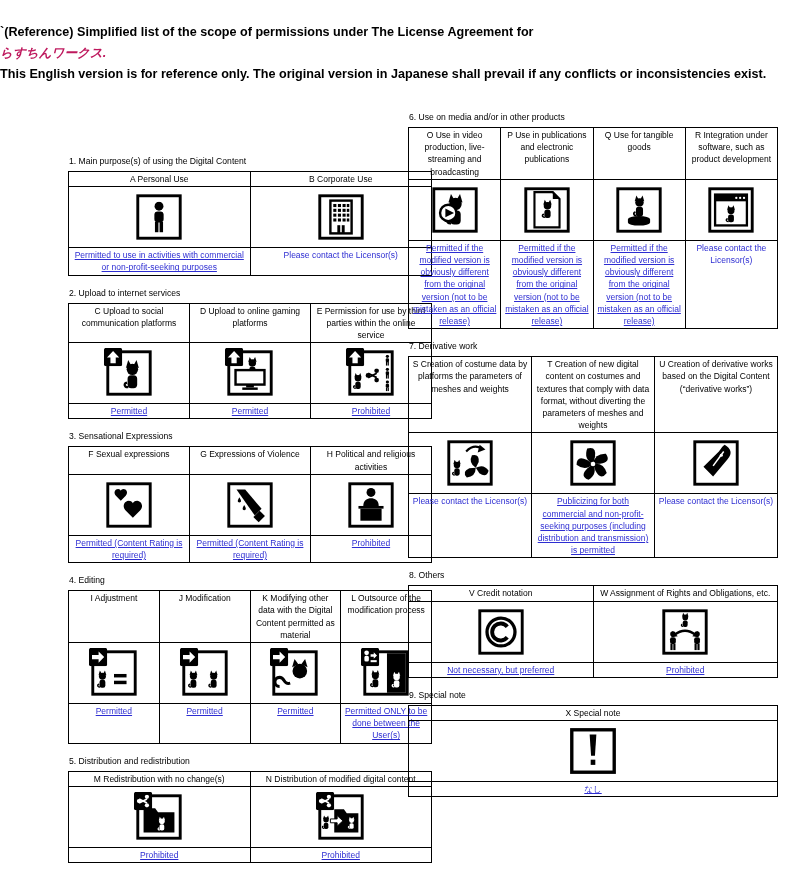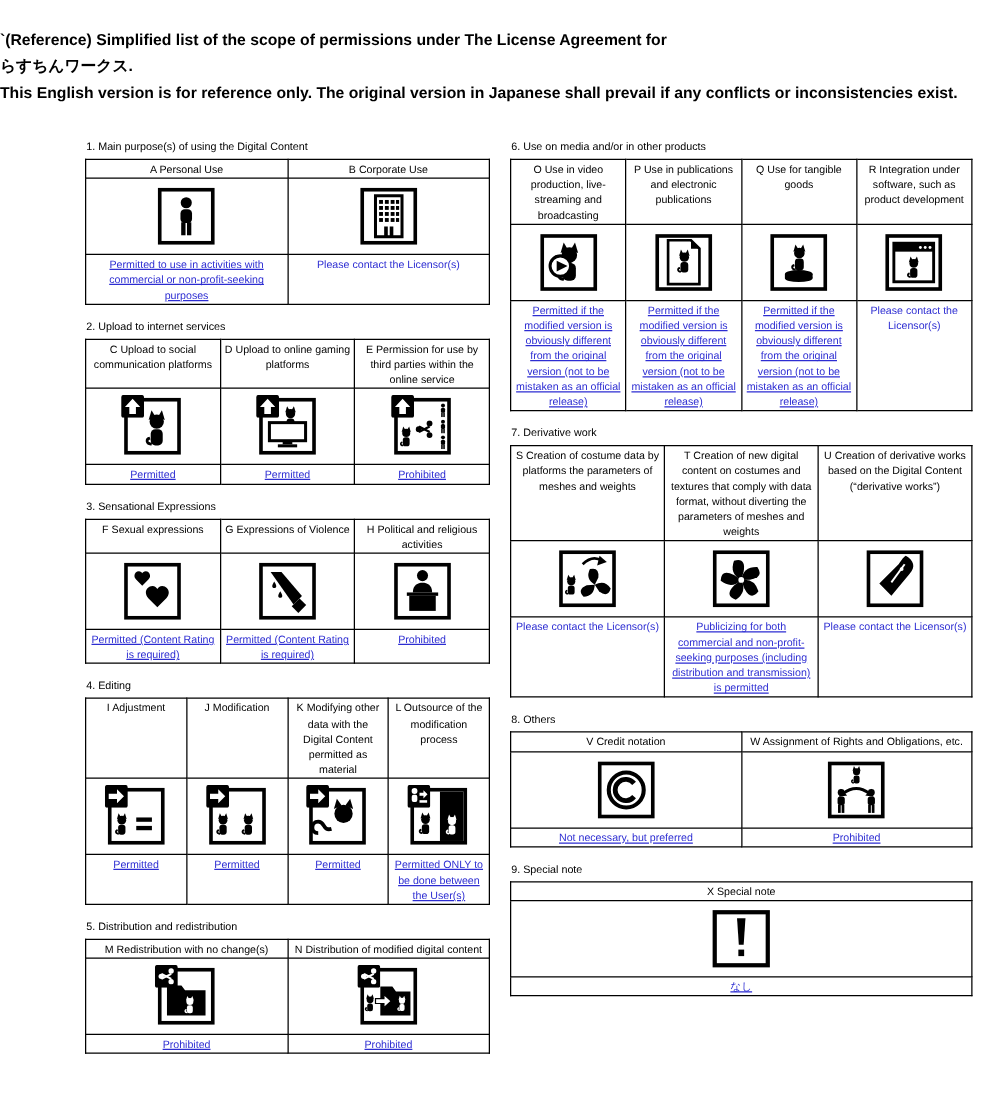--- a/index.html
+++ b/index.html
@@ -1,20 +1,20 @@
 <!DOCTYPE html>
 <html><head>
 <meta charset="utf-8">
 <style>
   html,body{margin:0;padding:0;background:#fff;}
   body{width:790px;height:880px;position:relative;font-family:"Liberation Sans",sans-serif;color:#000;overflow:hidden;}
   .title-block{position:absolute;top:22px;left:0;width:790px;text-align:left;font-weight:bold;font-size:12.6px;line-height:21px;}
-  .brand{color:#000000;}
+  .brand{color:#be185d;font-style:italic;}
   .col{position:absolute;top:112px;}
-  .col-left{left:68px;width:324px;}
+  .col-left{left:68px;width:364px;margin-top:44px;}
   .col-right{left:408px;width:370px;}
   .section{margin-bottom:12px;}
   .section-title{font-size:8.6px;margin:0 0 4px 1px;line-height:11px;}
   table.perm{border-collapse:collapse;width:100%;table-layout:fixed;border:1.5px solid #000;}
   .perm th,.perm td{border:1px solid #000;padding:1px 3px;font-size:8.5px;font-weight:normal;text-align:center;vertical-align:top;line-height:12.2px;overflow:hidden;}
   .perm tr.row-icon td{height:58px;vertical-align:middle;padding:1px;}
   .status{color:#2d2dd2;}
   .status.link{text-decoration:underline;cursor:pointer;}
   .icon{width:54px;height:54px;display:block;margin:0 auto;}
   #symlib{position:absolute;width:0;height:0;overflow:hidden;}

